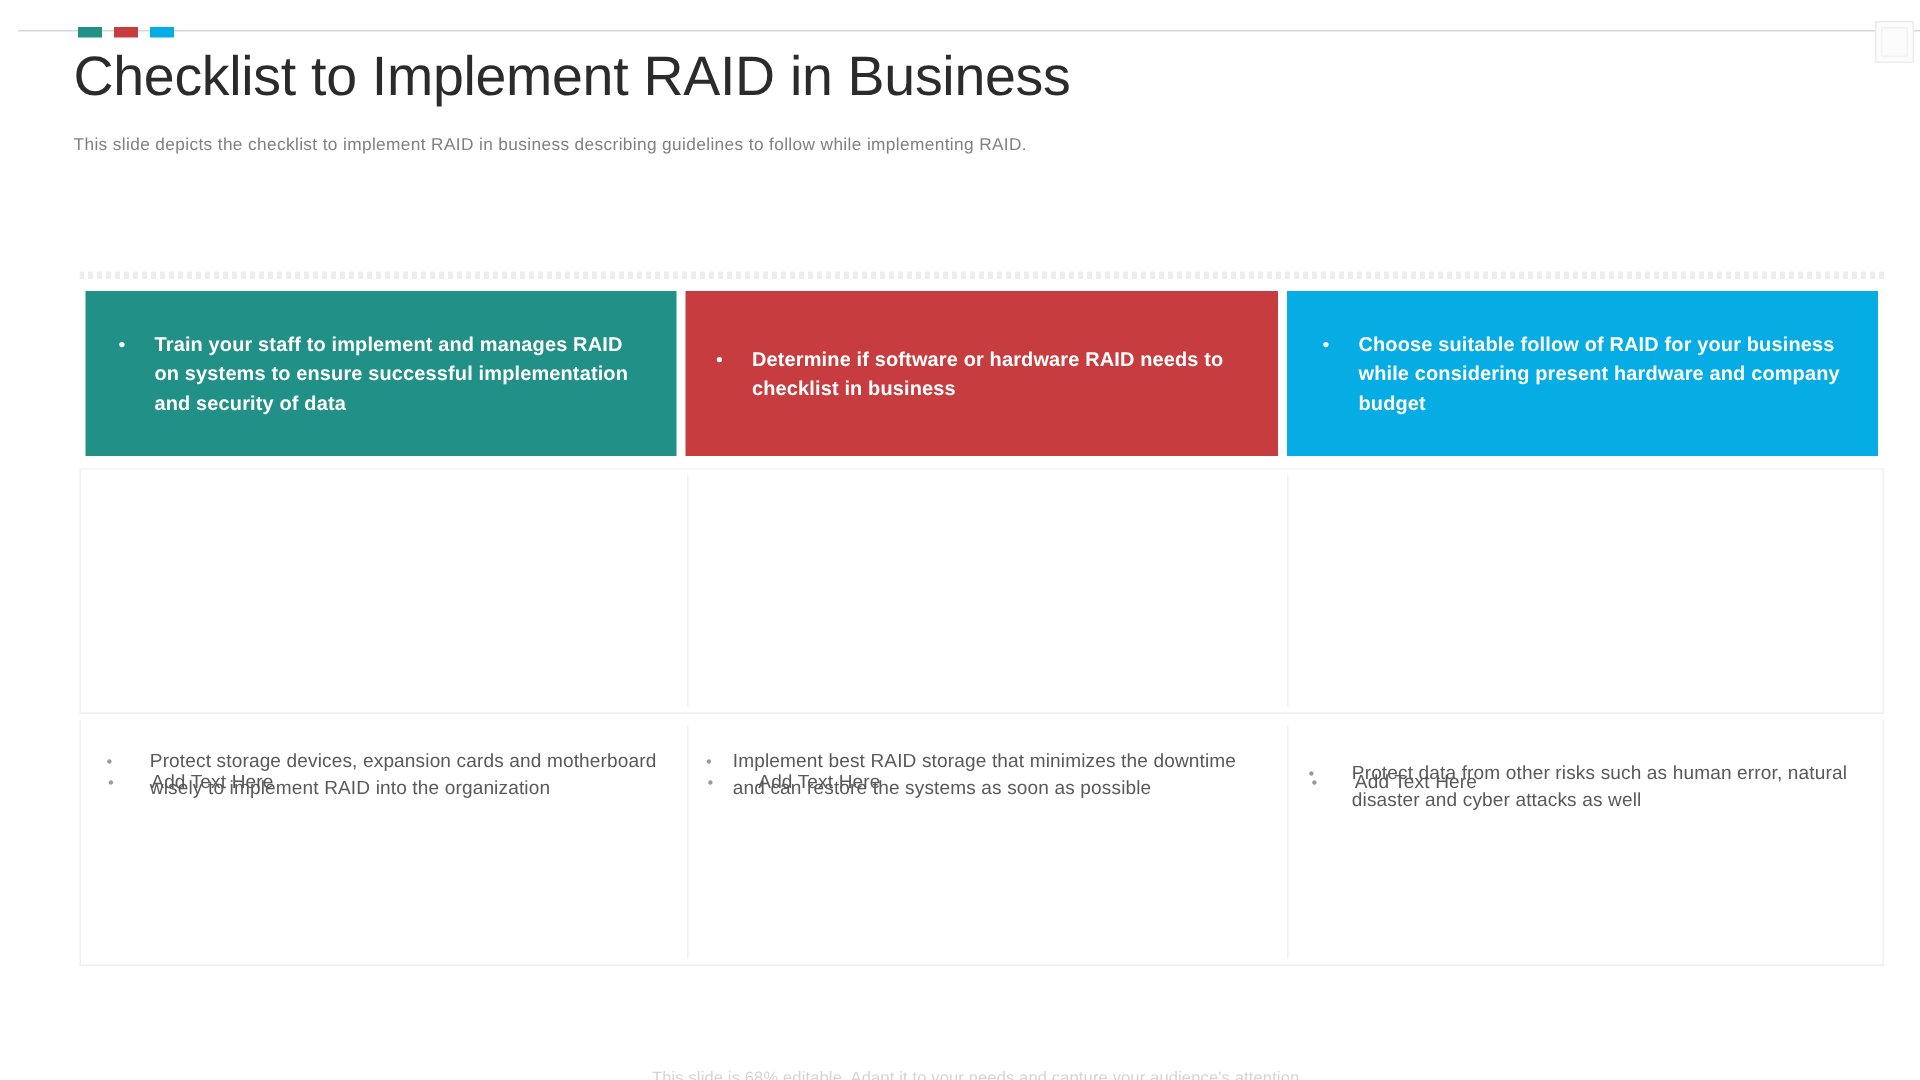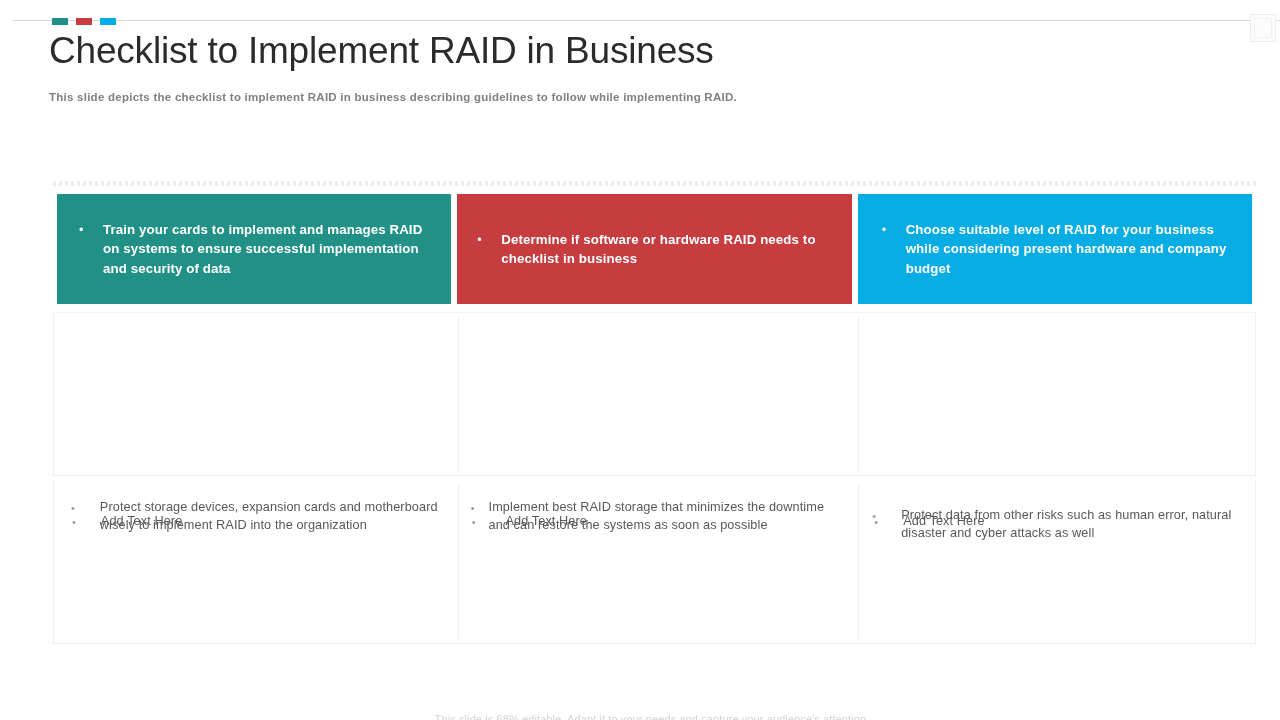--- a/index.html
+++ b/index.html
@@ -74,21 +74,20 @@
   }
 
   .page-subtitle {
     position: absolute;
     left: 37px;
     top: 79px;
     font-size: 11.5px;
     color: #808080;
     letter-spacing: 0.25px;
     white-space: nowrap;
-    font-weight: bold;
   }
 
   
   .checklist-table {
     position: absolute;
     left: 37px;
     top: 165px;
     width: 1203px;
   }
 
@@ -229,35 +228,35 @@
 
 <div class="checklist-table">
 
   <div class="dotted-top"></div>
 
   <div class="row header-row">
 
     <div class="header-cell hc0" style="background: rgb(33, 145, 135);">
       <div class="bullet-row">
         <span class="bullet">•</span>
-        <span class="txt">Train your cards to implement and manages RAID on systems to ensure successful implementation and security of data</span>
+        <span class="txt">Train your staff to implement and manages RAID on systems to ensure successful implementation and security of data</span>
       </div>
     </div>
 
     <div class="header-cell hc1" style="background: rgb(198, 60, 63);">
       <div class="bullet-row">
         <span class="bullet">•</span>
         <span class="txt">Determine if software or hardware RAID needs to checklist in business</span>
       </div>
     </div>
 
     <div class="header-cell hc2" style="background: rgb(6, 172, 228);">
       <div class="bullet-row">
         <span class="bullet">•</span>
-        <span class="txt">Choose suitable level of RAID for your business while considering  present hardware and company budget</span>
+        <span class="txt">Choose suitable follow of RAID for your business while considering  present hardware and company budget</span>
       </div>
     </div>
   </div>
 
   <div class="row body-row first">
 
     <div class="body-cell r1c0">
       <div class="bullet-row">
         <span class="bullet">•</span>
         <span class="txt">Protect storage devices, expansion cards and motherboard wisely to implement RAID into the organization</span>

